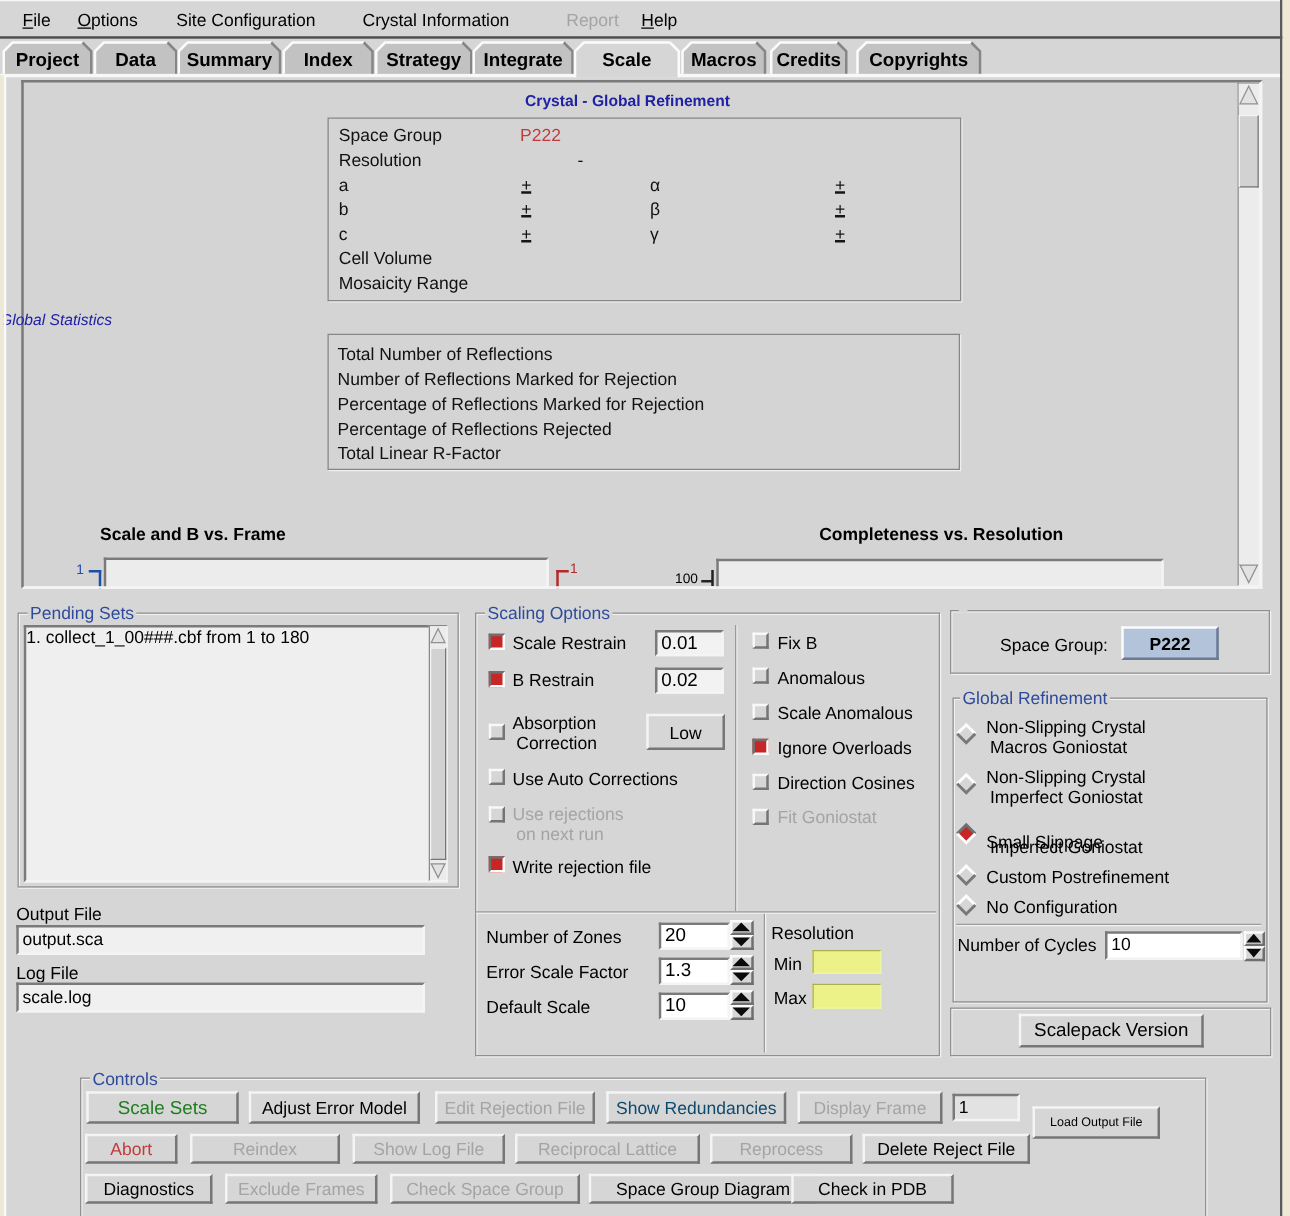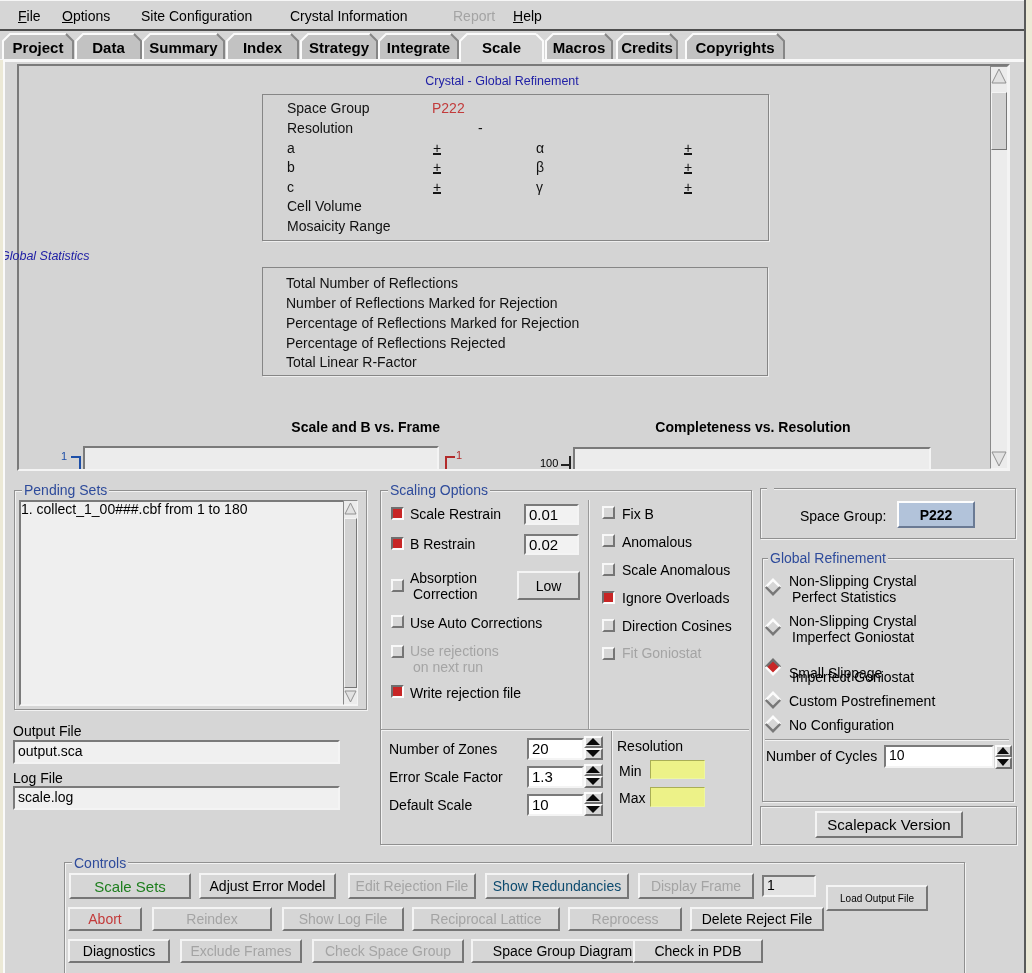--- a/index.html
+++ b/index.html
@@ -6,21 +6,21 @@
 body{width:1032px;height:973px;overflow:hidden;position:relative;
   font-family:"Liberation Sans",sans-serif;background:#d6d6d6;font-size:14px;color:#000;}
 .abs{position:absolute;}
 .raised{border-style:solid;border-width:2px;border-color:#f4f4f4 #767676 #767676 #f4f4f4;background:#d6d6d6;}
 .sunken{border-style:solid;border-width:2px;border-color:#7a7a7a #f4f4f4 #f4f4f4 #7a7a7a;}
 .btn{display:flex;align-items:center;justify-content:center;font-size:14px;}
 .dis{color:#a4a4a4;}
 .glabel{color:#2e4b9b;background:#d6d6d6;padding:0 2px;line-height:14px;}
 .gbox{border:1px solid #909090;box-shadow:1px 1px 0 #f2f2f2, inset 1px 1px 0 #f2f2f2;}
 .bluehead{color:#2121a6;font-size:12.5px;}
-.cell{font-size:14px;color:#111;margin-left:16px;}
+.cell{font-size:14px;color:#111;}
 </style>
 </head>
 <body>
 
 <div class="abs" style="left:0;top:0;width:1032px;height:29px;background:#d6d6d6;border-top:1px solid #f6f6f6;"></div>
 <div class="abs" style="left:18px;top:8px;"><span style="text-decoration:underline">F</span>ile</div>
 <div class="abs" style="left:62px;top:8px;"><span style="text-decoration:underline">O</span>ptions</div>
 <div class="abs" style="left:141px;top:8px;">Site Configuration</div>
 <div class="abs" style="left:290px;top:8px;">Crystal Information</div>
 <div class="abs dis" style="left:453px;top:8px;">Report</div>
@@ -69,21 +69,21 @@
       <text x="647" y="22" font-family="Liberation Sans, sans-serif" font-size="15" font-weight="bold" text-anchor="middle" fill="#000">Credits</text>
       <polygon points="686,28 686,10 693,3 777,3 784,10 784,28" fill="#c2c2c2"></polygon>
       <polyline points="686,28 686,10 693,3 777,3" fill="none" stroke="#fbfbfb" stroke-width="2"></polyline>
       <polyline points="777,3 784,10 784,28" fill="none" stroke="#868686" stroke-width="2"></polyline>
       <text x="735" y="22" font-family="Liberation Sans, sans-serif" font-size="15" font-weight="bold" text-anchor="middle" fill="#000">Copyrights</text>
     </svg>
 
 </div>
 
 <div class="abs sunken" style="left:17px;top:64px;width:989px;height:403px;background:#d4d4d4;"></div>
-<div class="abs bluehead" style="left:0px;top:74px;width:1004px;text-align:center;">Crystal - Global Refinement</div>
+<div class="abs bluehead" style="left:0px;top:74px;width:1004px;text-align:center;font-weight:bold;">Crystal - Global Refinement</div>
 <div class="abs" style="left:262px;top:94px;width:505px;height:145px;border:1px solid #868686;box-shadow:1px 1px 0 #eee;"></div>
 <div class="abs cell" style="left:271px;top:100px;">Space Group</div>
 <div class="abs cell" style="left:416px;top:100px;color:#c23b3b;">P222</div>
 <div class="abs cell" style="left:271px;top:120px;">Resolution</div>
 <div class="abs cell" style="left:462px;top:120px;">-</div>
 <div class="abs cell" style="left:271px;top:140px;">a</div>
 <div class="abs cell" style="left:417px;top:140px;"><span style="display:inline-block;border-bottom:2px solid #151515;line-height:9px;padding-bottom:0;">+</span></div>
 <div class="abs cell" style="left:520px;top:140px;">α</div>
 <div class="abs cell" style="left:668px;top:140px;"><span style="display:inline-block;border-bottom:2px solid #151515;line-height:9px;padding-bottom:0;">+</span></div>
 <div class="abs cell" style="left:271px;top:159px;">b</div>
@@ -96,21 +96,21 @@
 <div class="abs cell" style="left:668px;top:179px;"><span style="display:inline-block;border-bottom:2px solid #151515;line-height:9px;padding-bottom:0;">+</span></div>
 <div class="abs cell" style="left:271px;top:198px;">Cell Volume</div>
 <div class="abs cell" style="left:271px;top:218px;">Mosaicity Range</div>
 <div class="abs bluehead" style="left:0px;top:249px;width:1004px;text-align:left;font-style:italic;">Global Statistics</div>
 <div class="abs" style="left:262px;top:267px;width:504px;height:107px;border:1px solid #868686;box-shadow:1px 1px 0 #eee;"></div>
 <div class="abs cell" style="left:270px;top:275px;">Total Number of Reflections</div>
 <div class="abs cell" style="left:270px;top:295px;">Number of Reflections Marked for Rejection</div>
 <div class="abs cell" style="left:270px;top:315px;">Percentage of Reflections Marked for Rejection</div>
 <div class="abs cell" style="left:270px;top:335px;">Percentage of Reflections Rejected</div>
 <div class="abs cell" style="left:270px;top:354px;">Total Linear R-Factor</div>
-<div class="abs" style="left:80px;top:419px;width:360px;text-align:right;font-weight:bold;">Scale and B vs. Frame</div>
+<div class="abs" style="left:80px;top:419px;width:360px;text-align:left;font-weight:bold;">Scale and B vs. Frame</div>
 <div class="abs" style="left:573px;top:419px;width:360px;text-align:center;font-weight:bold;">Completeness vs. Resolution</div>
 
 <div class="abs" style="left:61px;top:450px;font-size:11px;color:#1d4fa8;">1</div>
 <div class="abs" style="left:71px;top:456px;width:8px;height:13px;border-top:2px solid #1d4fa8;border-right:2px solid #1d4fa8;"></div>
 <div class="abs sunken" style="left:83px;top:446px;width:352px;height:21px;background:#ececec;"></div>
 <div class="abs" style="left:445px;top:456px;width:8px;height:13px;border-top:2px solid #b22a2a;border-left:2px solid #b22a2a;"></div>
 <div class="abs" style="left:456px;top:449px;font-size:11px;color:#b22a2a;">1</div>
 <div class="abs" style="left:540px;top:457px;font-size:11px;">100</div>
 <div class="abs" style="left:561px;top:464px;width:9px;height:2px;background:#222;"></div>
 <div class="abs" style="left:569px;top:456px;width:2px;height:13px;background:#222;"></div>
@@ -222,21 +222,21 @@
 <div class="abs btn" style="left:897px;top:501px;width:78px;height:27px;border:2px solid;border-color:#fdfdfd #6a7a94 #6a7a94 #fdfdfd;background:#b2c3da;font-weight:bold;font-size:14px;box-sizing:border-box;">P222</div>
 <div class="abs gbox" style="left:762px;top:558px;width:250px;height:242px;"></div>
 <div class="abs glabel" style="left:768px;top:551px;">Global Refinement</div>
 <div id="radios">
     <svg class="abs" style="left:764px;top:578px;" width="18" height="18">
       <polygon points="9,1.8 16.2,9 9,16.2 1.8,9" fill="#d6d6d6"></polygon>
       <polyline points="1.8,9 9,1.8 16.2,9" fill="none" stroke="#fcfcfc" stroke-width="2.4"></polyline>
       <polyline points="16.2,9 9,16.2 1.8,9" fill="none" stroke="#787878" stroke-width="2.4"></polyline>
     </svg>
     <div class="abs" style="left:789px;top:573px;white-space:pre;">Non-Slipping Crystal</div>
-    <div class="abs" style="left:792px;top:589px;white-space:pre;">Perfect Statistics</div>
+    <div class="abs" style="left:792px;top:589px;white-space:pre;">Macros Goniostat</div>
     <svg class="abs" style="left:764px;top:618px;" width="18" height="18">
       <polygon points="9,1.8 16.2,9 9,16.2 1.8,9" fill="#d6d6d6"></polygon>
       <polyline points="1.8,9 9,1.8 16.2,9" fill="none" stroke="#fcfcfc" stroke-width="2.4"></polyline>
       <polyline points="16.2,9 9,16.2 1.8,9" fill="none" stroke="#787878" stroke-width="2.4"></polyline>
     </svg>
     <div class="abs" style="left:789px;top:613px;white-space:pre;">Non-Slipping Crystal</div>
     <div class="abs" style="left:792px;top:629px;white-space:pre;">Imperfect Goniostat</div>
     <svg class="abs" style="left:764px;top:658px;" width="18" height="18">
       <polygon points="9,1.8 16.2,9 9,16.2 1.8,9" fill="#c82626"></polygon>
       <polyline points="1.8,9 9,1.8 16.2,9" fill="none" stroke="#6f6f6f" stroke-width="2.4"></polyline>

